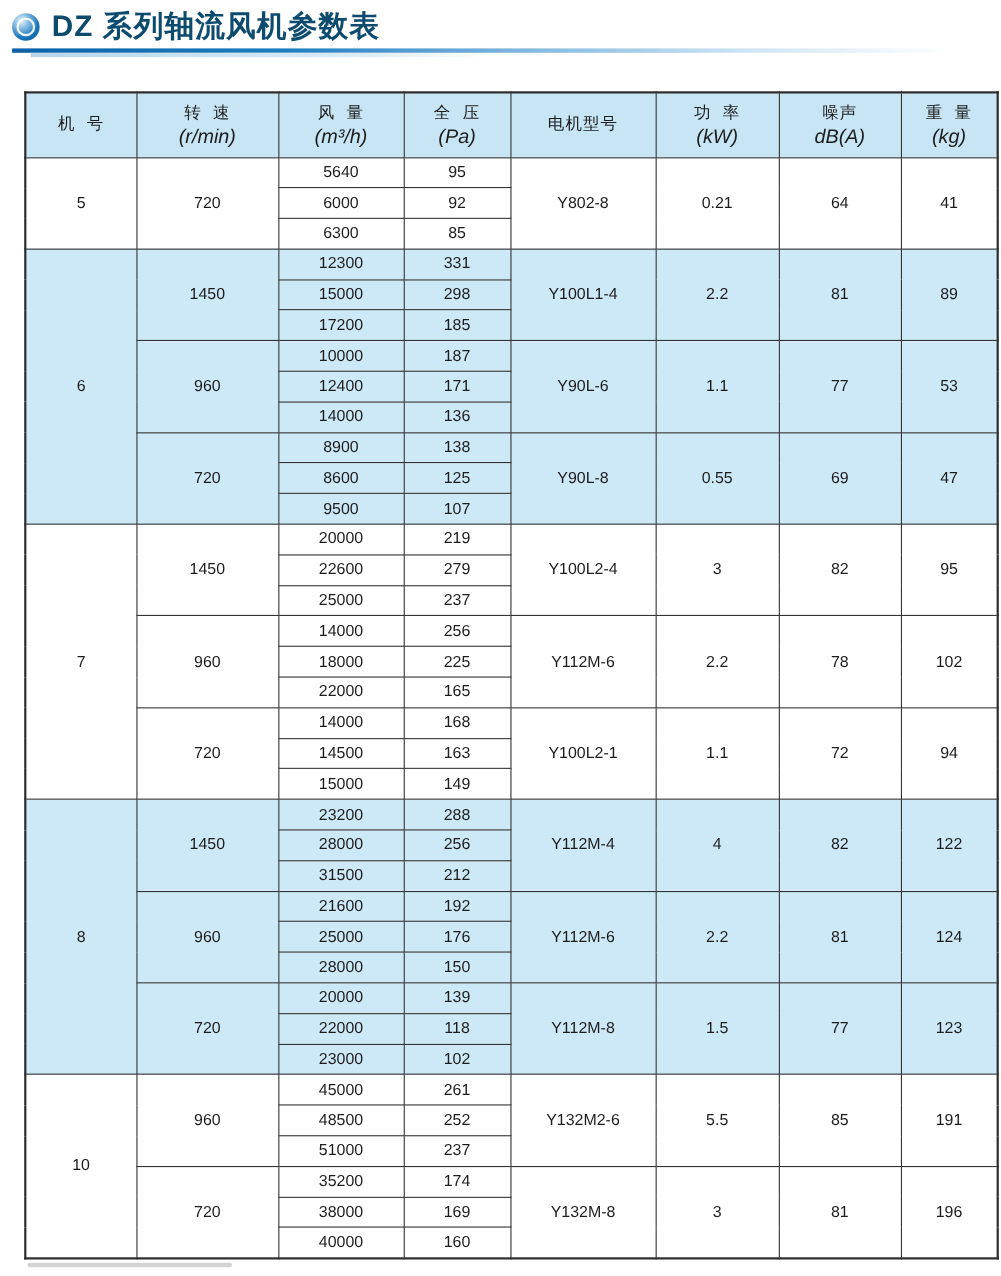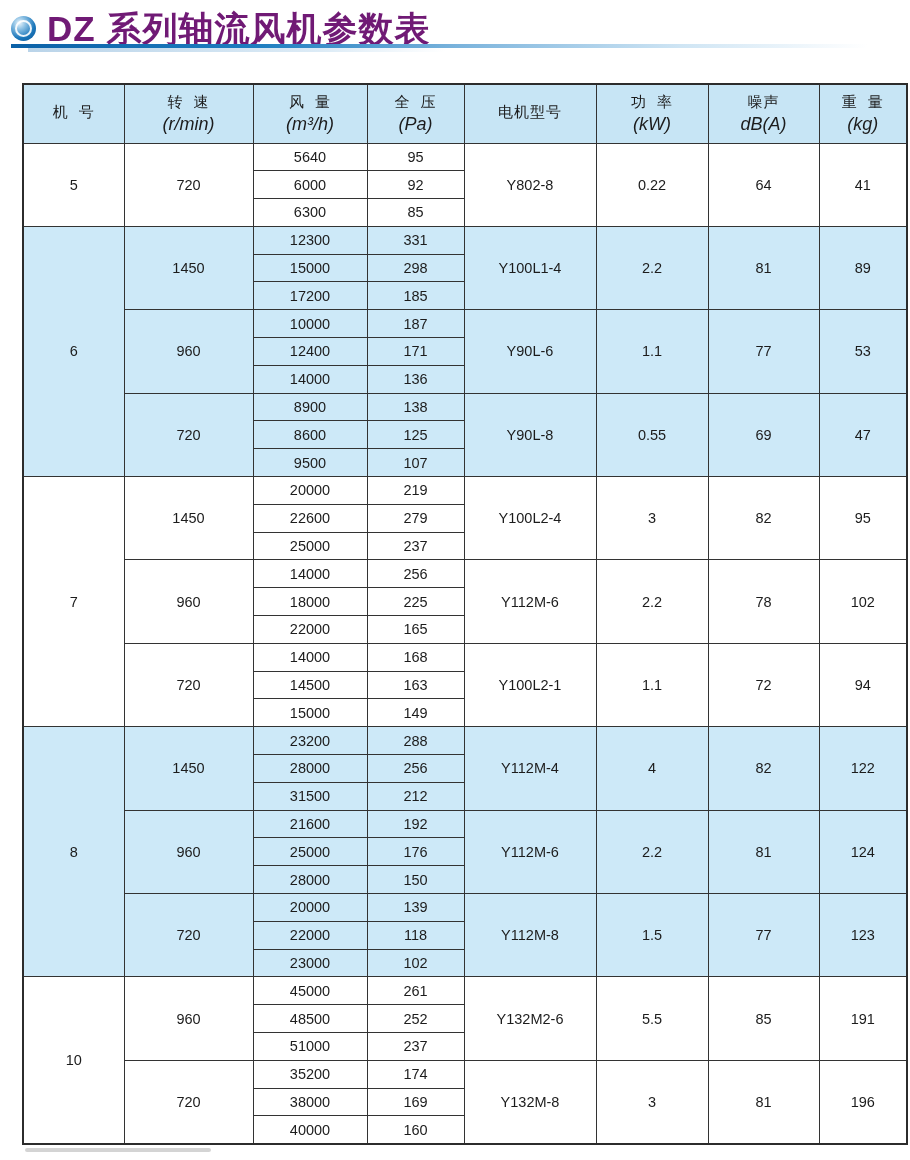--- a/index.html
+++ b/index.html
@@ -20,21 +20,21 @@
   .bullet {
     width:25px; height:25px; border-radius:50%;
     background:radial-gradient(circle at 34% 28%, #eaf5fc 0%, #8abfe3 26%, #1b76ba 62%, #0a5696 100%);
     position:relative; flex:0 0 auto;
   }
   .bullet::after {
     content:""; position:absolute; inset:4px; border-radius:50%;
     border:2px solid rgba(255,255,255,0.9);
   }
   .page-title {
-    font-size:35px; font-weight:bold; color:#701a75; letter-spacing:1px;
+    font-size:27px; font-weight:bold; color:#0c4a6e; letter-spacing:1px;
     line-height:1;
   }
   .title-underline {
     position:absolute; left:11px; top:44px; width:892px; height:4px;
     background:linear-gradient(to right,#0b61a7 0%,#1e7ec0 28%,#7ab3dc 50%,#cfe5f4 75%,rgba(255,255,255,0) 96%);
   }
   .title-underline-shadow {
     position:absolute; left:28px; top:48px; width:418px; height:4px;
     background:linear-gradient(to right,#bad4e9 0%,#dcebf6 70%,rgba(255,255,255,0) 100%);
   }
@@ -123,21 +123,21 @@
       </th>
     </tr>
   </thead>
   <tbody>
       <tr>
         <td rowspan="3">5</td>
         <td rowspan="3">720</td>
         <td>5640</td>
         <td>95</td>
         <td rowspan="3">Y802-8</td>
-        <td rowspan="3">0.22</td>
+        <td rowspan="3">0.21</td>
         <td rowspan="3">64</td>
         <td rowspan="3">41</td>
       </tr>
       <tr>
         <td>6000</td>
         <td>92</td>
       </tr>
       <tr>
         <td>6300</td>
         <td>85</td>

